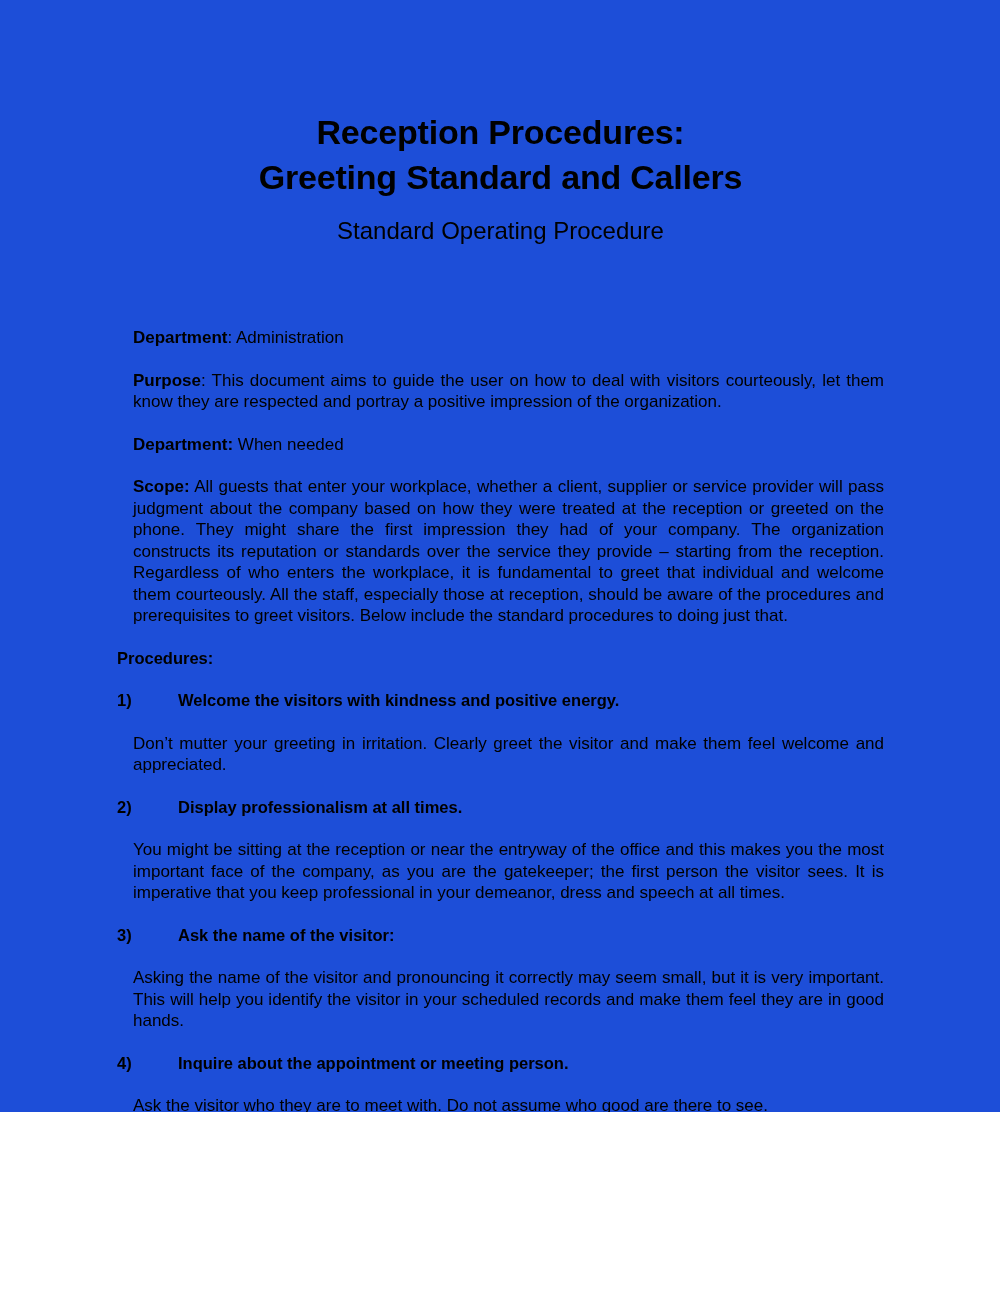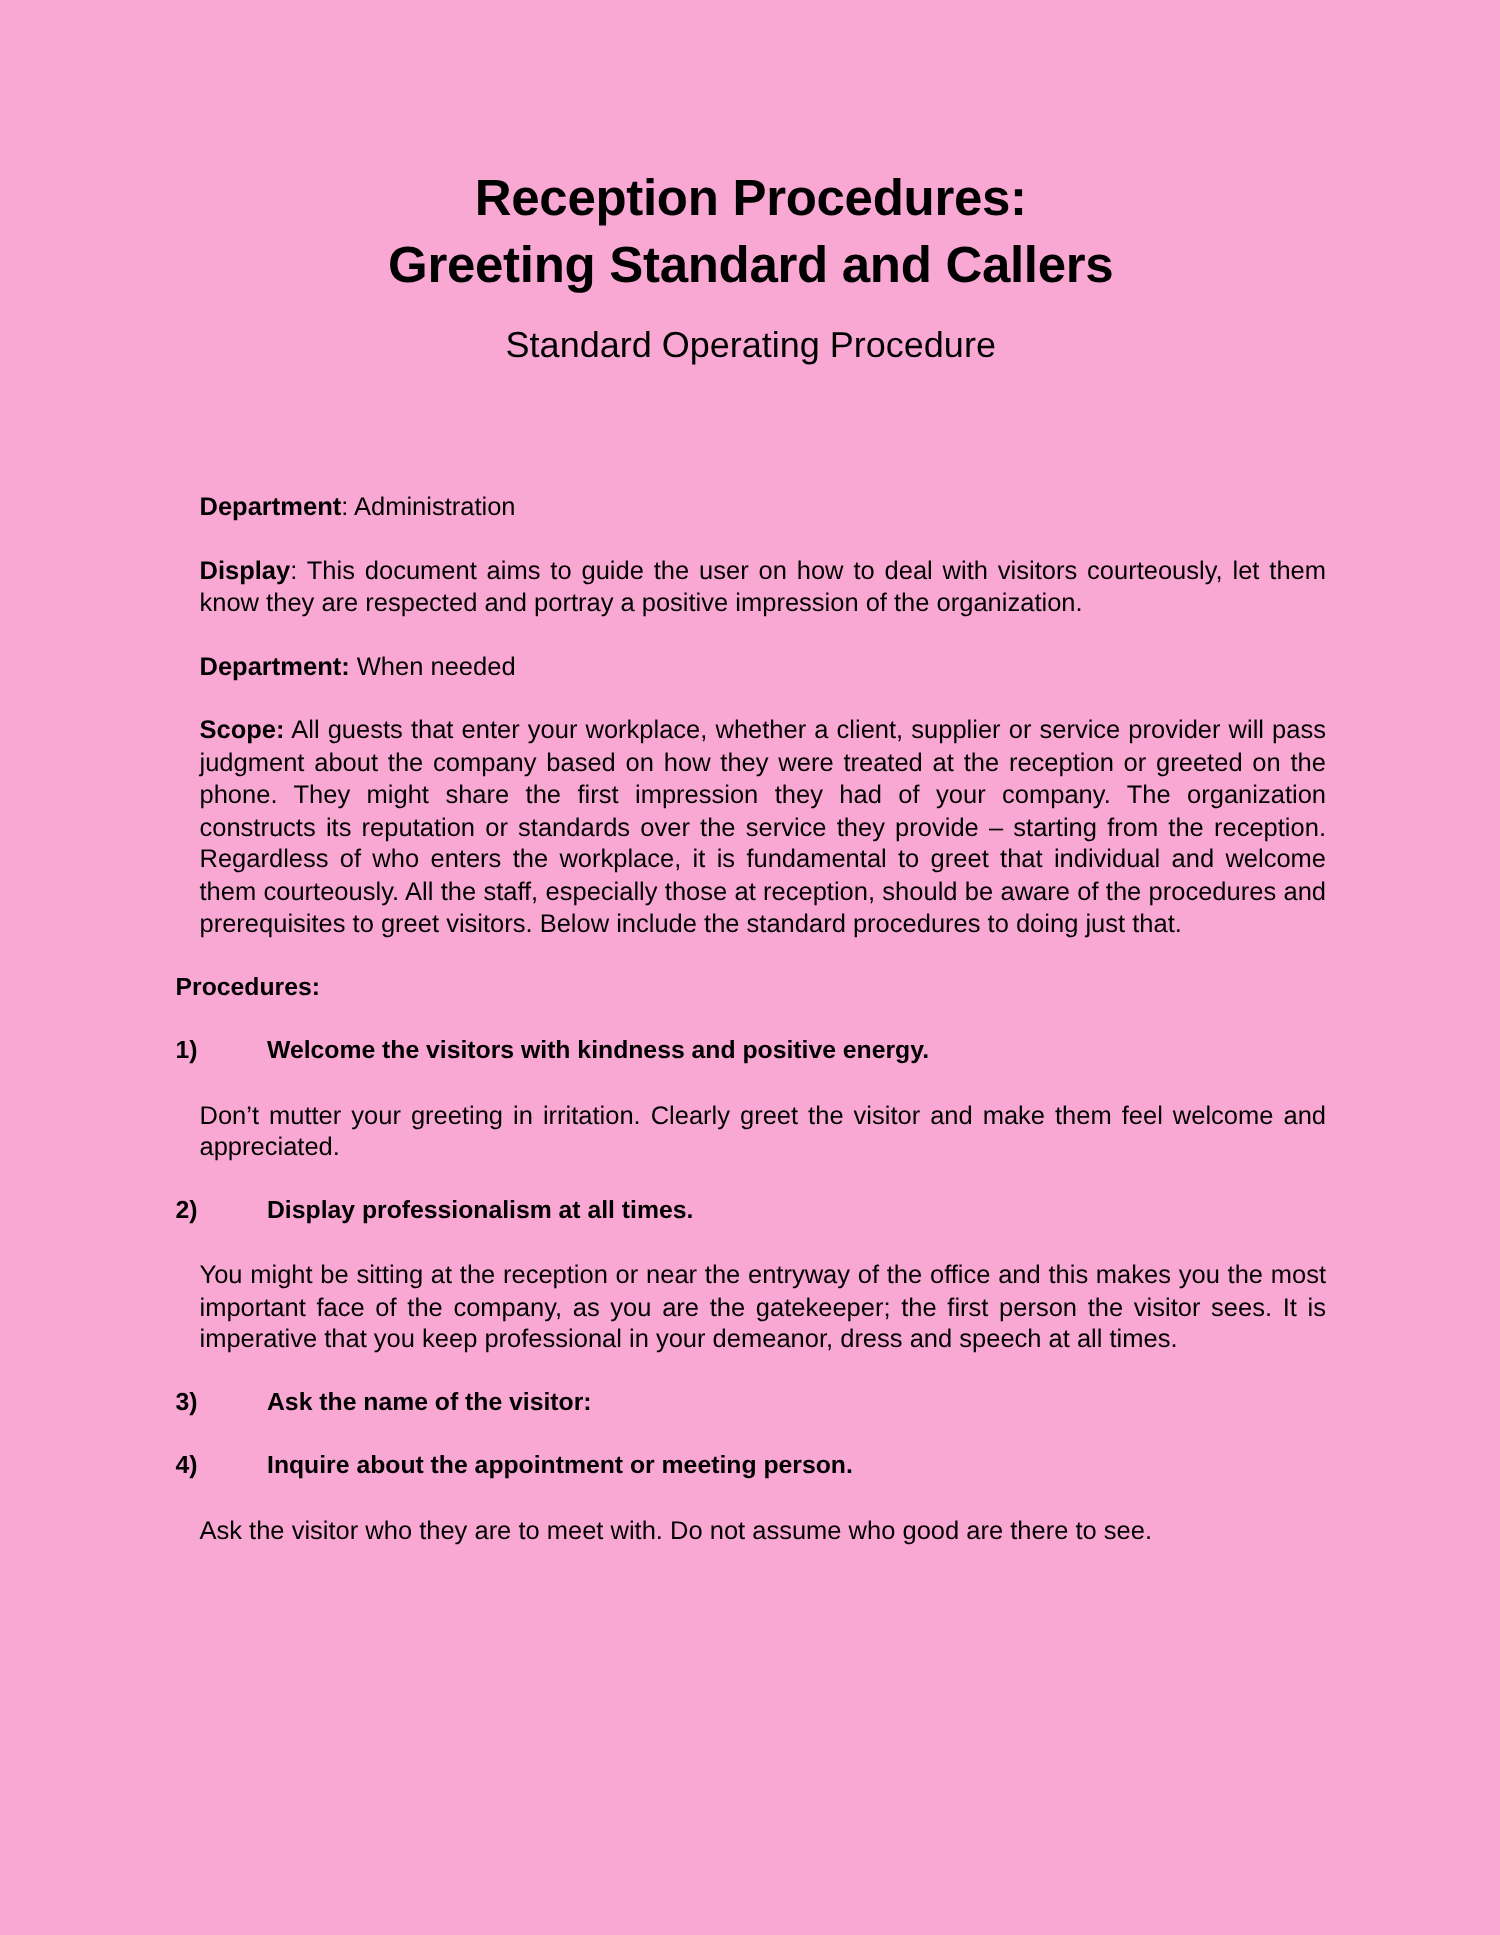--- a/index.html
+++ b/index.html
@@ -3,22 +3,22 @@
 <meta charset="utf-8">
 <style>
   html, body {
     margin: 0;
     padding: 0;
     background: #ffffff;
   }
   .page {
     position: relative;
     width: 1000px;
-    height: 1290px;
-    background: #f9a8d4;
+    height: 1112px;
+    background: #1d4ed8;
     font-family: "Liberation Sans", sans-serif;
     color: #000000;
     overflow: hidden;
     box-sizing: border-box;
   }
   .content {
     position: absolute;
     left: 117px;
     top: 0;
     width: 767px;
@@ -98,21 +98,21 @@
         <span class="line">Reception Procedures:</span>
         <span class="line">Greeting Standard and Callers</span>
       </h1>
       <div class="doc-subtitle">Standard Operating Procedure</div>
     </div>
 
     <div class="body-block">
 
       <p class="para left"><span class="lbl">Department</span><span>: </span><span>Administration</span></p>
 
-      <p class="para"><span class="lbl">Display</span><span>: </span><span>This document aims to guide the user on how to deal with visitors courteously, let them know they are respected and portray a positive impression of the organization.</span></p>
+      <p class="para"><span class="lbl">Purpose</span><span>: </span><span>This document aims to guide the user on how to deal with visitors courteously, let them know they are respected and portray a positive impression of the organization.</span></p>
 
       <p class="para left"><span class="lbl">Department:</span><span> </span><span>When needed</span></p>
 
       <p class="para"><span class="lbl">Scope:</span><span> </span><span>All guests that enter your workplace, whether a client, supplier or service provider will pass judgment about the company based on how they were treated at the reception or greeted on the phone. They might share the first impression they had of your company. The organization constructs its reputation or standards over the service they provide – starting from the reception. Regardless of who enters the workplace, it is fundamental to greet that individual and welcome them courteously. All the staff, especially those at reception, should be aware of the procedures and prerequisites to greet visitors. Below include the standard procedures to doing just that.</span></p>
 
       <p class="section-head">Procedures:</p>
 
       <div class="step-head">
         <span class="step-num">1)</span>
         <span class="step-text">Welcome the visitors with kindness and positive energy.</span>
@@ -122,20 +122,21 @@
       <div class="step-head">
         <span class="step-num">2)</span>
         <span class="step-text">Display professionalism at all times.</span>
       </div>
       <p class="para">You might be sitting at the reception or near the entryway of the office and this makes you the most important face of the company, as you are the gatekeeper; the first person the visitor sees. It is imperative that you keep professional in your demeanor, dress and speech at all times.</p>
 
       <div class="step-head">
         <span class="step-num">3)</span>
         <span class="step-text">Ask the name of the visitor:</span>
       </div>
+      <p class="para">Asking the name of the visitor and pronouncing it correctly may seem small, but it is very important. This will help you identify the visitor in your scheduled records and make them feel they are in good hands.</p>
 
       <div class="step-head">
         <span class="step-num">4)</span>
         <span class="step-text">Inquire about the appointment or meeting person.</span>
       </div>
       <p class="para left">Ask the visitor who they are to meet with. Do not assume who good are there to see.</p>
 
     </div>
   </div>
 </div>

